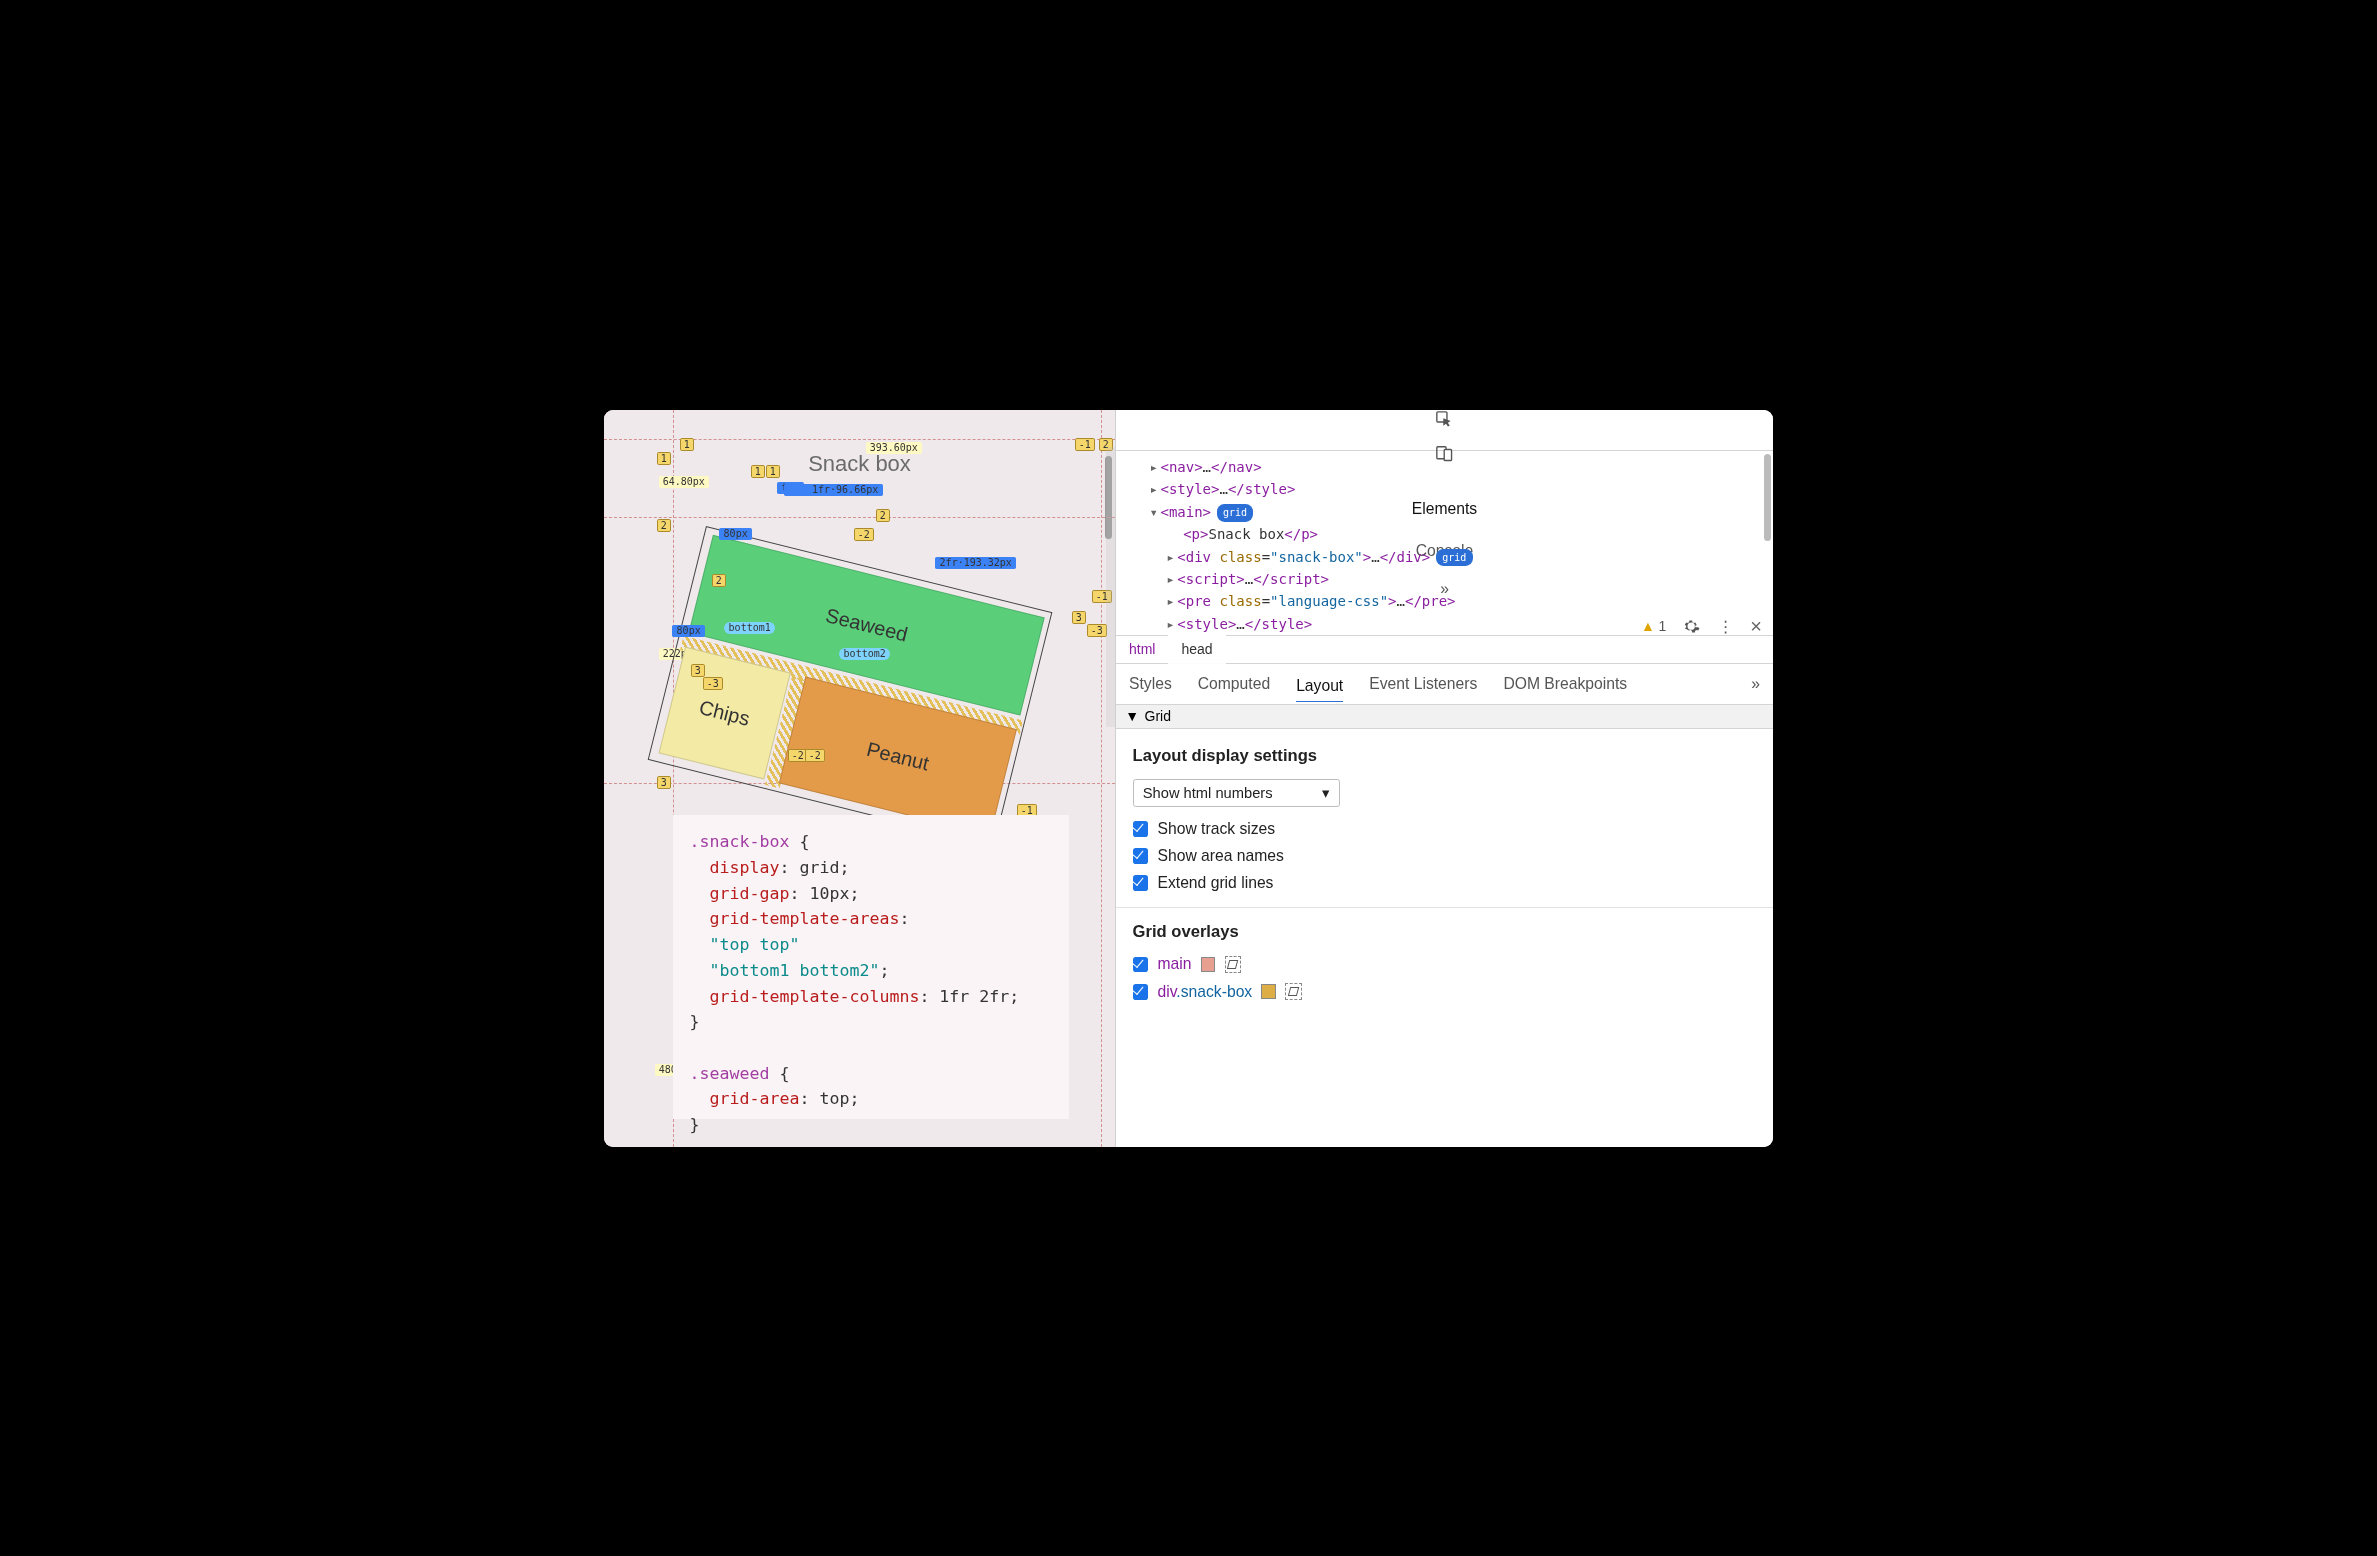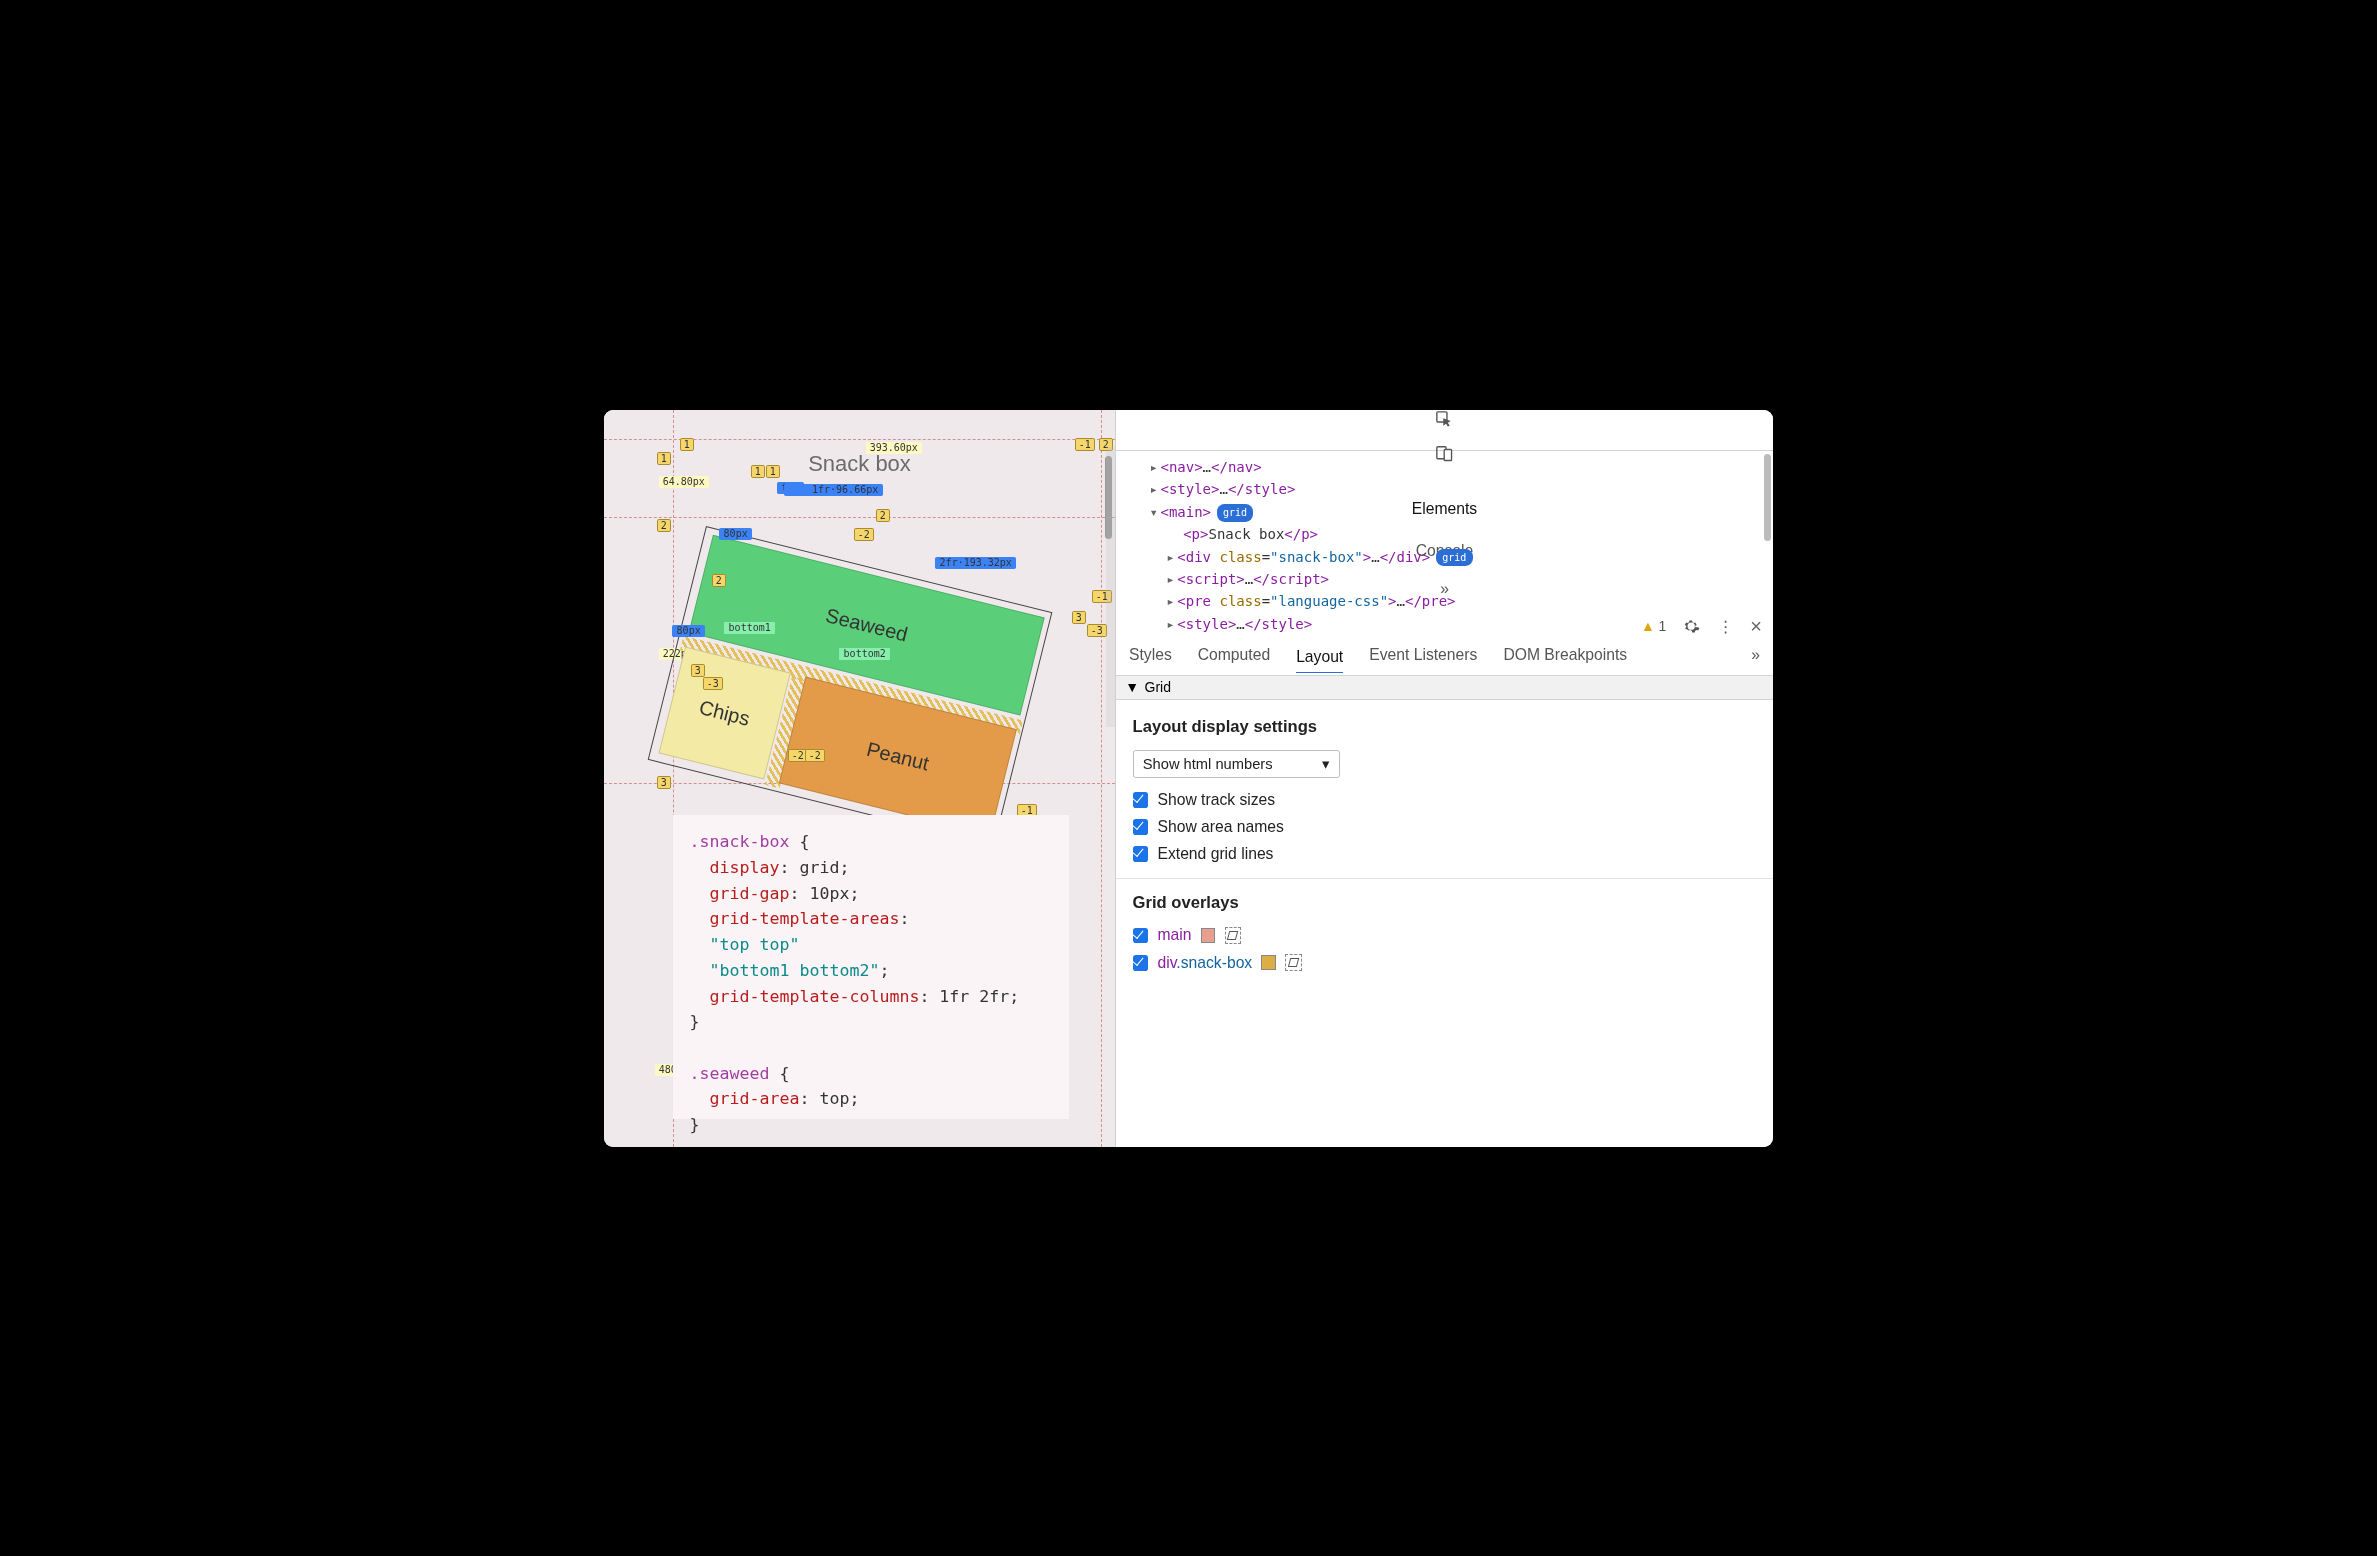--- a/index.html
+++ b/index.html
@@ -6,21 +6,21 @@
 body { background: #000; font-family: -apple-system, BlinkMacSystemFont, "Segoe UI", Helvetica, Arial, sans-serif; display: flex; align-items: center; justify-content: center; height: 100vh; }
 .window { width: 1169px; height: 737px; background: #fff; border-radius: 9.2px; overflow: hidden; display: flex; position: relative; box-shadow: 0 9.2px 37px rgba(0,0,0,.4); }
 
 .viewport { width: 511px; height: 100%; background: #efe9ec; position: relative; overflow: hidden; }
 .viewport::after { content:""; position:absolute; right:0; top:37px; bottom:0; width:9.2px; background:linear-gradient(#bfbfbf 40%,transparent 0); background-size:100% 100%; opacity:.25; }
 .page-scrollbar { position:absolute; right:2.8px; top:46px; width:7.4px; height:83px; background:#999; border-radius:3.7px; }
 
 .grid-label { position:absolute; background:#fef9c3; color:#333; font-size:10px; padding:0.9px 3.7px; border-radius:1.8px; font-family:ui-monospace,Menlo,monospace; }
 .grid-num   { position:absolute; background:#f5d66b; color:#333; font-size:10px; padding:0 2.8px; border-radius:1.8px; font-family:ui-monospace,Menlo,monospace; border:0.9px solid #aa8a2a; }
 .track-size { position:absolute; background:#3b82f6; color:#333; font-size:10px; padding:0.9px 4.6px; border-radius:1.8px; font-family:ui-monospace,Menlo,monospace; }
-.area-name  { position:absolute; background:#86efac; color:#333; font-size:10px; padding:0.9px 4.6px; border-radius:1px; font-family:ui-monospace,Menlo,monospace; }
+.area-name  { position:absolute; background:#7dd3fc; color:#333; font-size:10px; padding:0.9px 4.6px; border-radius:6px; font-family:ui-monospace,Menlo,monospace; }
 .dashed-h { position:absolute; left:0; right:0; height:0; border-top:0.9px dashed #d29090; }
 .dashed-v { position:absolute; top:0; bottom:0; width:0; border-left:0.9px dashed #d29090; }
 h1.snack-title { position:absolute; left:0; width:100%; top:41px; text-align:center; font-weight:400; font-size:22px; color:#6b6b6b; }
 
 .snackbox-wrap { position:absolute; left:106px; top:120px; width:350px; }
 .snackbox { width:350px; transform:rotate(14deg); transform-origin:top left; }
 .snackbox .cells { display:grid; grid-template-columns:1fr 2fr; grid-template-rows:auto auto; gap:14.7px; padding:3.7px; }
 .cell { display:flex; align-items:center; justify-content:center; font-size:20px; color:#333; border:0.9px solid rgba(0,0,0,.15); }
 .seaweed{ grid-column:1/3; background:#5bce7a; height:101px; }
 .chips  { background:#f3eaa6; height:110px; }
@@ -201,20 +201,24 @@
       <div class="row">  <span class="caret">▸</span><span class="tag">&lt;nav&gt;</span><span>…</span><span class="tag">&lt;/nav&gt;</span></div>
       <div class="row">  <span class="caret">▸</span><span class="tag">&lt;style&gt;</span><span>…</span><span class="tag">&lt;/style&gt;</span></div>
       <div class="row">  <span class="caret">▾</span><span class="tag">&lt;main&gt;</span><span class="badge-grid">grid</span></div>
       <div class="row">      <span class="tag">&lt;p&gt;</span><span>Snack box</span><span class="tag">&lt;/p&gt;</span></div>
       <div class="row">    <span class="caret">▸</span><span class="tag">&lt;div </span><span class="attr-n">class</span>=<span class="attr-v">"snack-box"</span><span class="tag">&gt;</span><span>…</span><span class="tag">&lt;/div&gt;</span><span class="badge-grid">grid</span></div>
       <div class="row">    <span class="caret">▸</span><span class="tag">&lt;script&gt;</span><span>…</span><span class="tag">&lt;/script&gt;</span></div>
       <div class="row">    <span class="caret">▸</span><span class="tag">&lt;pre </span><span class="attr-n">class</span>=<span class="attr-v">"language-css"</span><span class="tag">&gt;</span><span>…</span><span class="tag">&lt;/pre&gt;</span></div>
       <div class="row">    <span class="caret">▸</span><span class="tag">&lt;style&gt;</span><span>…</span><span class="tag">&lt;/style&gt;</span></div>
     </div>
 
+    <div class="bc-row">
+      <span class="bc-tab">html</span>
+      <span class="bc-tab sel">head</span>
+    </div>
 
     <div class="styles-tabs">
       <span class="stab">Styles</span>
       <span class="stab">Computed</span>
       <span class="stab active">Layout</span>
       <span class="stab">Event Listeners</span>
       <span class="stab">DOM Breakpoints</span>
       <span class="more">»</span>
     </div>
 

